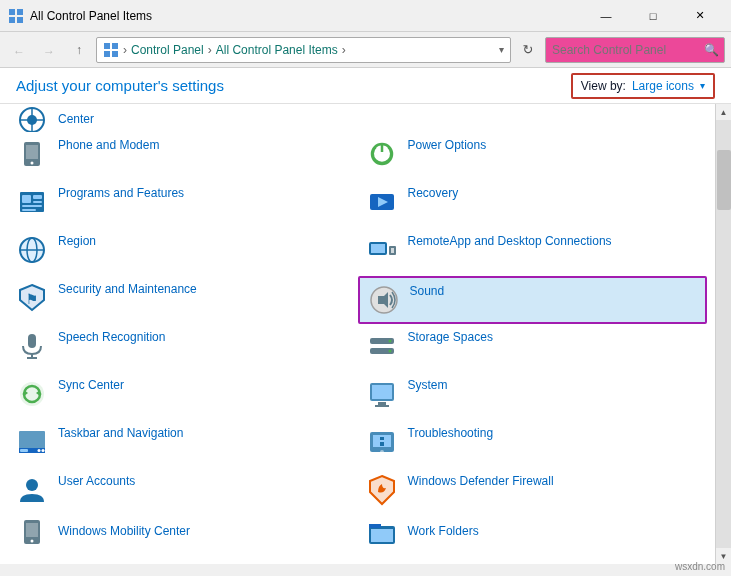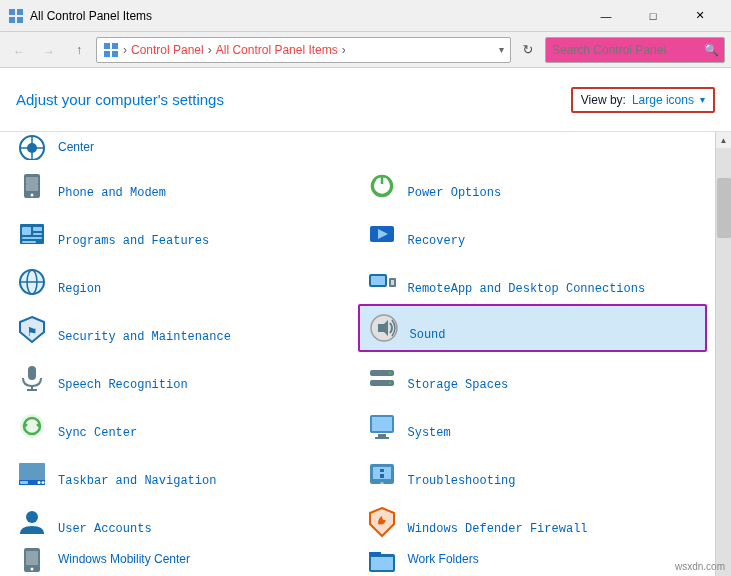--- a/index.html
+++ b/index.html
@@ -82,21 +82,21 @@
       background: #fff;
       border: 1px solid #aaa;
       border-radius: 2px;
       display: flex;
       align-items: center;
       padding: 0 6px;
       gap: 4px;
       font-size: 12px;
     }
     .breadcrumb-item {
-      color: #ef4444;
+      color: #0f766e;
       cursor: pointer;
     }
     .breadcrumb-sep { color: #666; }
     .breadcrumb-chevron {
       margin-left: auto;
       color: #666;
       font-size: 10px;
     }
     .refresh-btn {
       width: 26px;
@@ -135,21 +135,21 @@
 
     
     .main-area {
       display: flex;
       height: calc(576px - 32px - 36px - 48px);
       background: #0c4a6e;
     }
 
     
     .content-header {
-      height: 64px;
+      height: 36px;
       background: #fff;
       display: flex;
       align-items: center;
       justify-content: space-between;
       padding: 0 16px;
       border-bottom: 1px solid #e0e0e0;
     }
     .page-title-text {
       font-size: 15px;
       color: #0078d4;
@@ -180,27 +180,26 @@
 
     
     .content-scroll {
       flex: 1;
       overflow-y: auto;
       background: #fff;
       position: relative;
     }
     .item-row {
       display: flex;
-      align-items: flex-end;
+      align-items: flex-start;
       padding: 6px 8px;
       cursor: pointer;
       border-radius: 2px;
       gap: 10px;
       height: 48px;
-      font-family: Liberation Mono, monospace;
     }
     .item-row.highlighted {
       background: #d0e8f8;
       border: 2px solid #a21caf;
     }
     .item-label {
       font-size: 12px;
       color: #0067c0;
       line-height: 1.3;
     }

